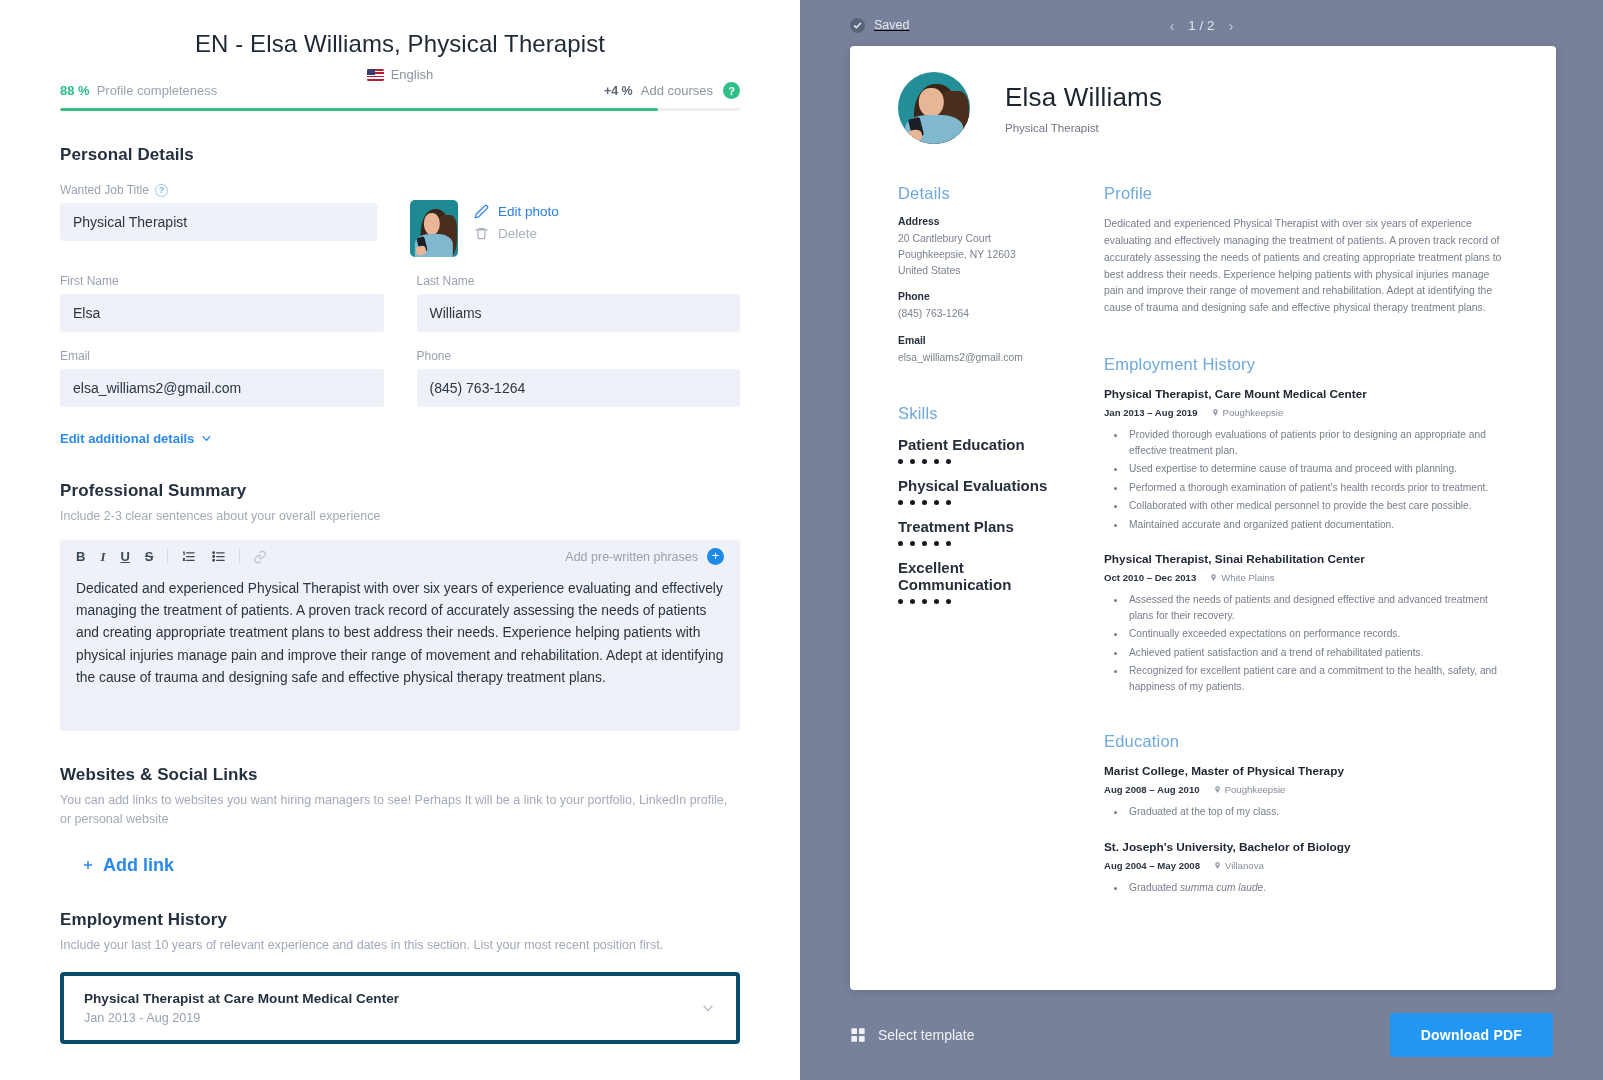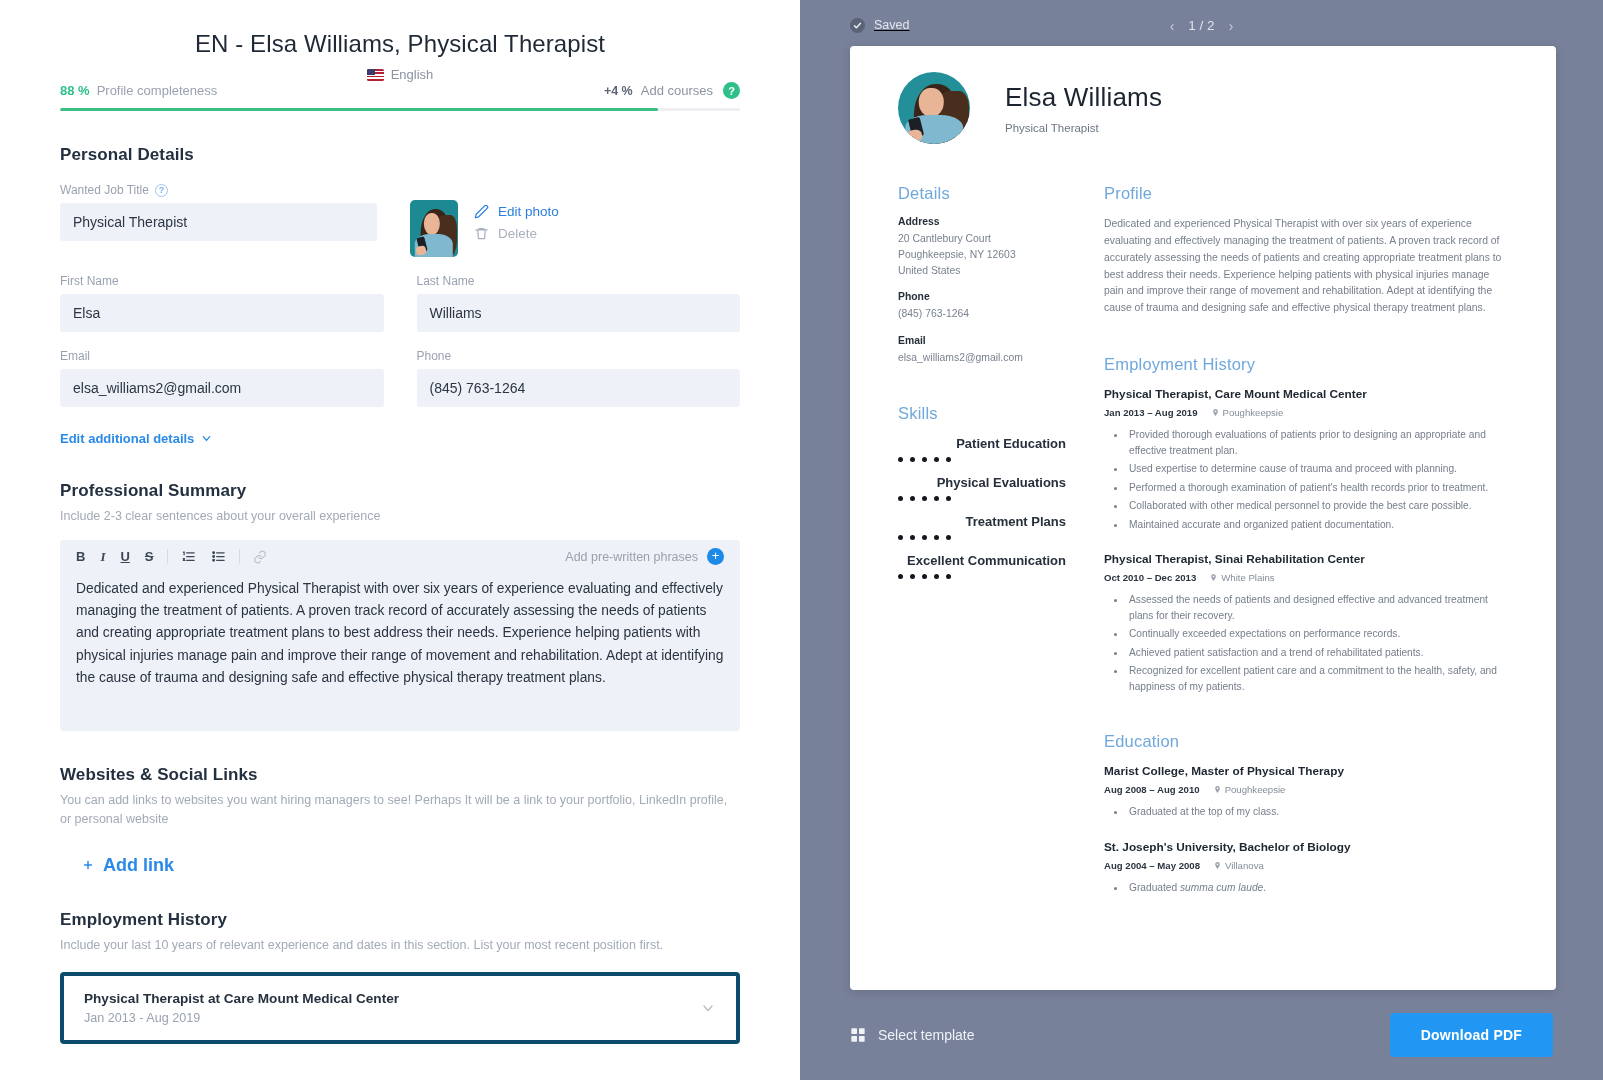--- a/index.html
+++ b/index.html
@@ -251,21 +251,21 @@
     font-size: 16.5px; color: #6fa8dc; font-weight: 400;
     margin-bottom: 13px; letter-spacing: .2px;
   }
   .rsec-h.sp { margin-top: 38px; }
 
   .rlbl { font-size: 10.4px; font-weight: 700; color: #262f3b; margin-bottom: 4px; }
   .rval { font-size: 10.4px; color: #7a828f; line-height: 1.52; }
   .rgap { height: 13px; }
 
   .skill { margin-bottom: 13px; }
-  .skill-name { font-size: 13px; font-weight: 700; color: #262f3b; margin-bottom: 6px; text-align: right; }
+  .skill-name { font-size: 15px; font-weight: 700; color: #262f3b; margin-bottom: 6px; }
   .dots { display: flex; gap: 7px; }
   .dot { width: 5px; height: 5px; border-radius: 50%; background: #14181e; }
 
   .rpara { font-size: 10.4px; color: #767e8b; line-height: 1.62; }
 
   .job { margin-top: 20px; }
   .job:first-of-type { margin-top: 0; }
   .job-title { font-size: 11.8px; font-weight: 700; color: #1d2631; }
   .job-meta {
     display: flex; align-items: center; gap: 14px; margin-top: 6px;

